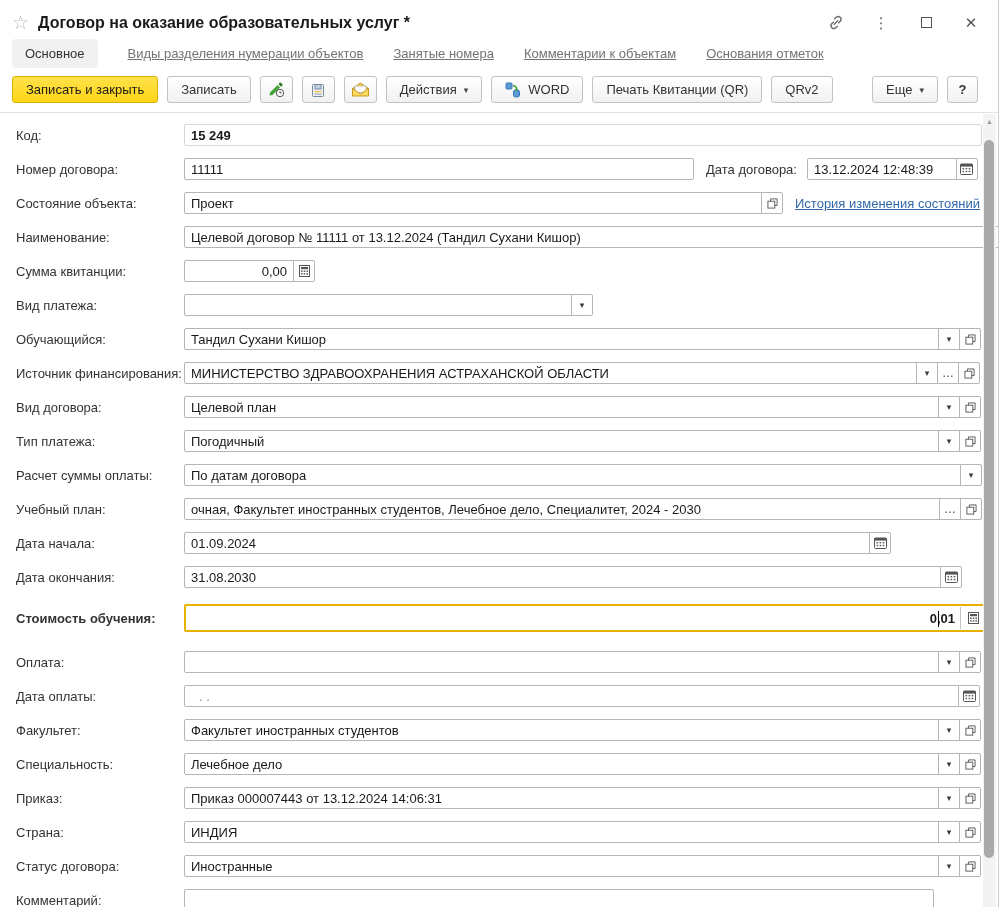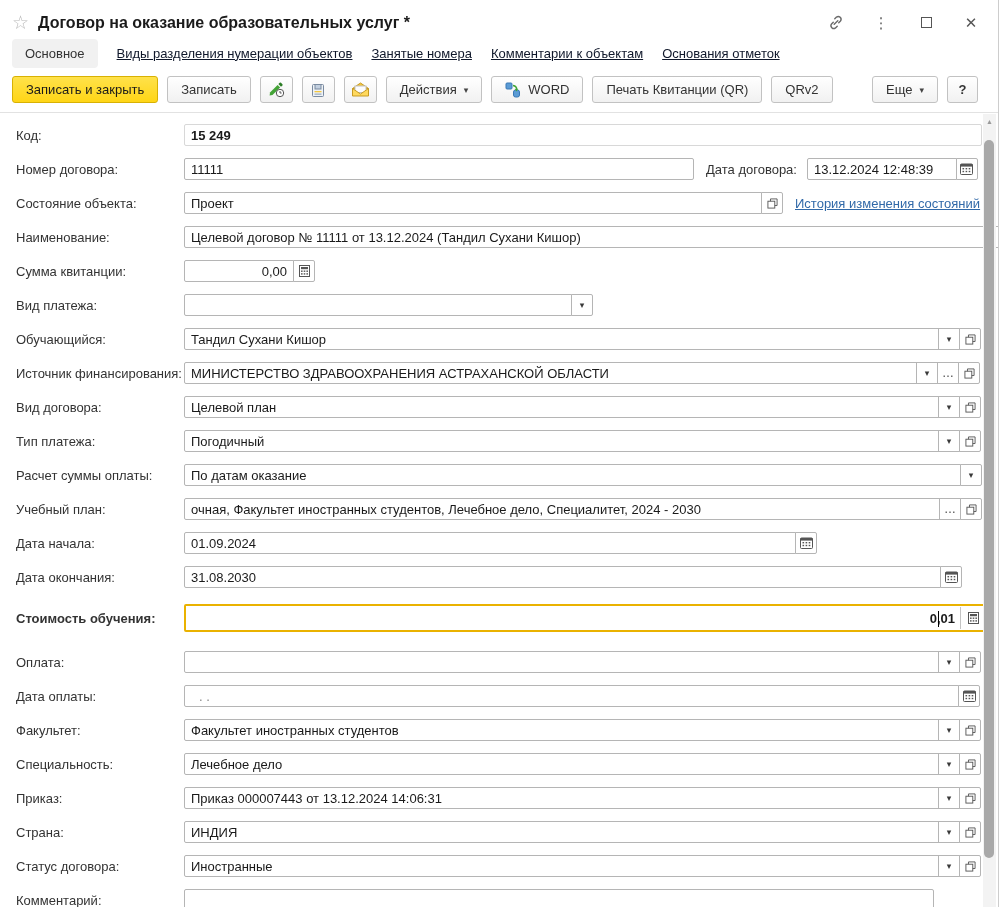--- a/index.html
+++ b/index.html
@@ -12,23 +12,23 @@
   
   .header { display:flex; align-items:center; padding:9px 18px 2px 12px; height:38px; }
   .star { color:#b9b9b9; font-size:19px; margin-right:9px; cursor:pointer; }
   .title { font-size:16px; font-weight:bold; color:#1a1a1a; white-space:nowrap; }
   .win-controls { margin-left:auto; display:flex; align-items:center; gap:27px; color:#555; }
   .win-controls .wc { cursor:pointer; display:flex; align-items:center; justify-content:center; width:18px; height:18px; }
   .dots { font-size:15px; color:#666; }
   .maxbox { width:11px; height:11px; border:1.6px solid #555; }
   .closex { font-size:15px; color:#555; }
   
-  .tabs { display:flex; align-items:center; gap:19px; padding:2px 14px 6px 12px; height:34px; }
+  .tabs { display:flex; align-items:center; gap:30px; padding:2px 14px 6px 12px; height:34px; }
   .tab-active { background:#f1f1f1; border-radius:4px; padding:7px 13px; color:#333; cursor:pointer; }
-  .tab-link { color:#0f172a; text-decoration:underline; cursor:pointer; }
+  .tab-link { color:#737373; text-decoration:underline; cursor:pointer; }
   
   .toolbar { display:flex; align-items:center; gap:9px; padding:4px 20px 9px 12px; border-bottom:1px solid #e2e2e2; }
   .btn {
     height:27px; padding:0 13px; background:linear-gradient(#ffffff,#f1f1f1);
     border:1px solid #c2c2c2; border-radius:3px; font-size:13px; color:#333;
     display:inline-flex; align-items:center; gap:7px; cursor:pointer; white-space:nowrap;
   }
   .btn-primary { background:linear-gradient(#ffe24a,#ffd516); border-color:#d8b103; font-weight:normal; color:#1a1a1a; }
   .icon-btn { width:33px; padding:0; justify-content:center; }
   .caret-down { font-size:9px; color:#444; }
@@ -298,21 +298,21 @@
           <svg width="11" height="11" viewBox="0 0 12 12" fill="none" stroke="#555">
             <rect x="1" y="3.5" width="7.5" height="7.5"></rect>
             <path d="M3.8 3.5 V1 H11 V8.2 H8.5"></path>
           </svg>
         </span>
     </span>
   </div>
 
   <div class="frow">
     <span class="flabel">Расчет суммы оплаты:</span>
-    <div class="input has-seg" style="width:777px">По датам оказание</div>
+    <div class="input has-seg" style="width:777px">По датам договора</div>
     <span class="seg last">
         <span class="dd">▾</span>
       </span>
   </div>
 
   <div class="frow">
     <span class="flabel">Учебный план:</span>
     <div class="input has-seg" style="width:756px">очная, Факультет иностранных студентов, Лечебное дело, Специалитет, 2024 - 2030</div>
     <span class="seg">
         <span class="el">…</span>
@@ -322,21 +322,21 @@
           <svg width="11" height="11" viewBox="0 0 12 12" fill="none" stroke="#555">
             <rect x="1" y="3.5" width="7.5" height="7.5"></rect>
             <path d="M3.8 3.5 V1 H11 V8.2 H8.5"></path>
           </svg>
         </span>
     </span>
   </div>
 
   <div class="frow">
     <span class="flabel">Дата начала:</span>
-    <div class="input has-seg" style="width:612px">01.09.2024</div>
+    <div class="input has-seg" style="width:686px">01.09.2024</div>
     <span class="seg last">
       <span>
           <svg width="13" height="12" viewBox="0 0 13 12">
             <rect x="0.5" y="1" width="12" height="10.5" rx="1" fill="none" stroke="#555"></rect>
             <rect x="0.5" y="1" width="12" height="2.6" fill="#555"></rect>
             <g fill="#555">
               <rect x="2.5" y="5" width="1.6" height="1.4"></rect>
               <rect x="5.6" y="5" width="1.6" height="1.4"></rect>
               <rect x="8.7" y="5" width="1.6" height="1.4"></rect>
               <rect x="2.5" y="7.8" width="1.6" height="1.4"></rect>

